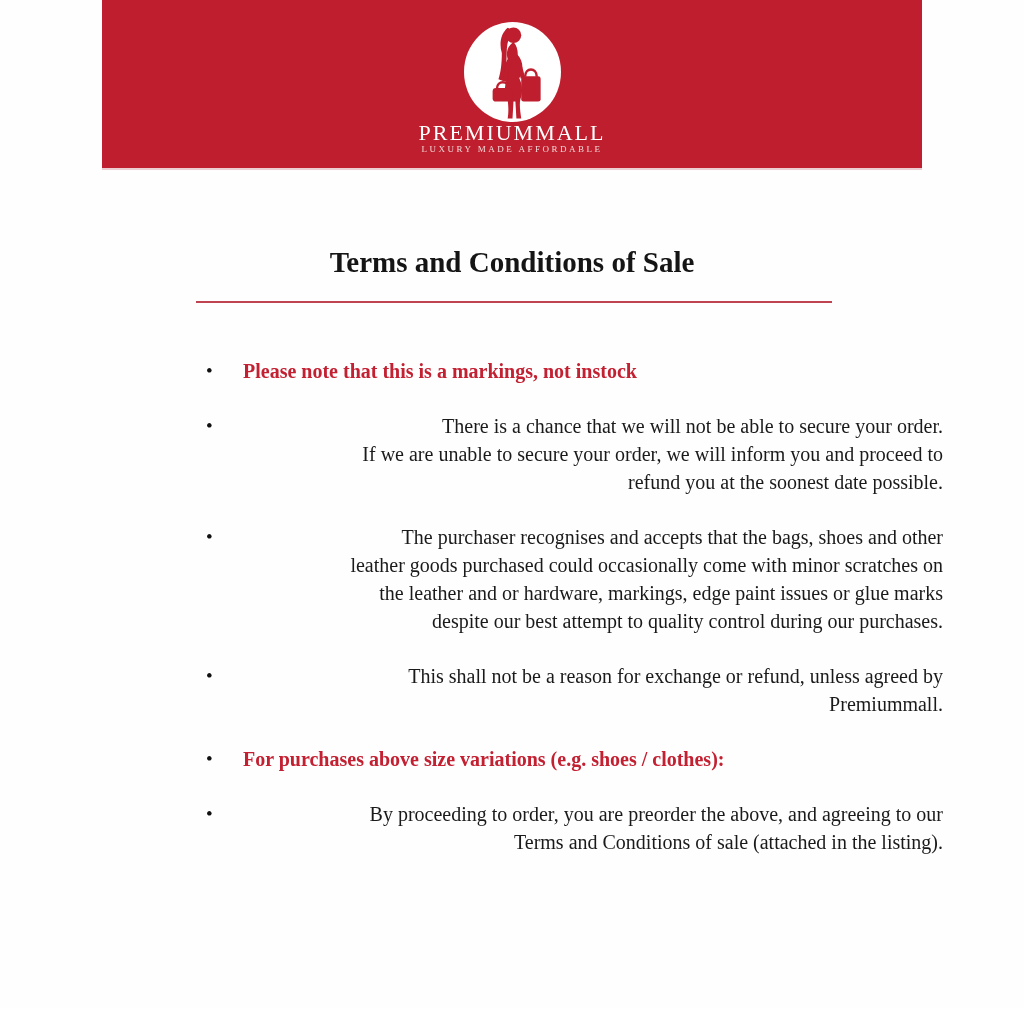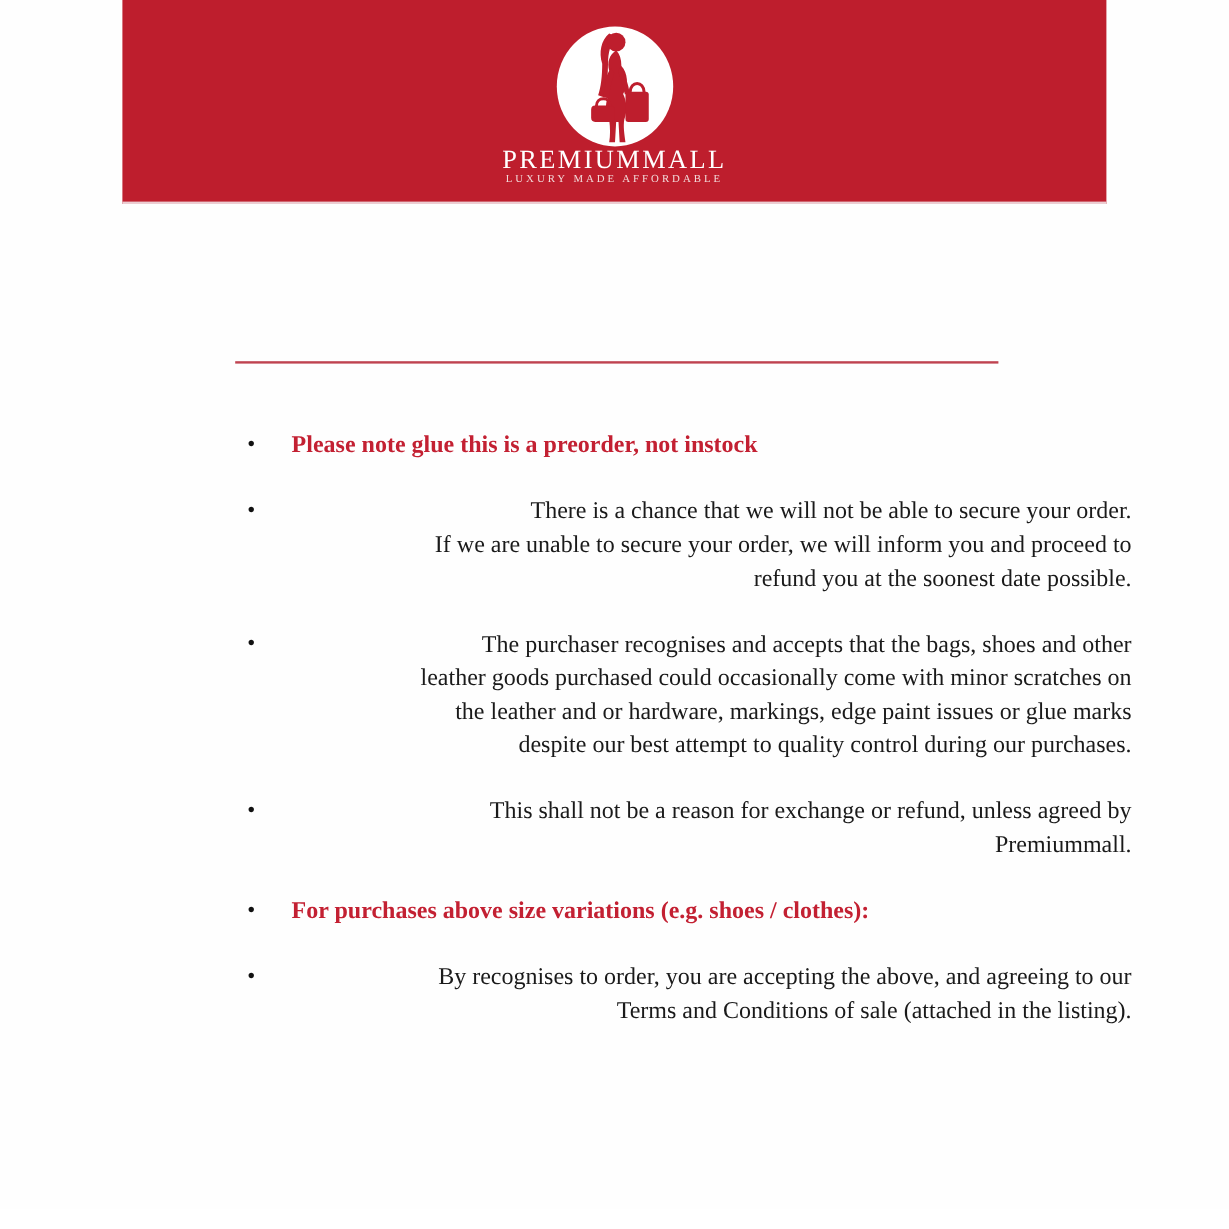--- a/index.html
+++ b/index.html
@@ -123,26 +123,27 @@
         <g fill="none" stroke="var(--banner-red)" stroke-width="2.6">
           <path d="M34 68.5 C34 60 46 60 46 68.5"></path>
           <path d="M63 56.5 C63 46.5 75 46.5 75 56.5"></path>
         </g>
       </svg>
     </div>
     <div class="wordmark">PREMIUMMALL</div>
     <div class="tagline">LUXURY MADE AFFORDABLE</div>
   </header>
 
+  <h1 class="doc-title">Terms and Conditions of Sale</h1>
   <div class="divider"></div>
 
   <ul class="terms-list">
     <li class="term">
       <span class="marker">•</span>
-      <span class="lead">Please note glue this is a preorder, not instock</span>
+      <span class="lead">Please note that this is a markings, not instock</span>
 
     </li>
     <li class="term">
       <span class="marker">•</span>
 
       <span class="body">There is a chance that we will not be able to secure your order.
 If we are unable to secure your order, we will inform you and proceed to
 refund you at the soonest date possible.</span>
     </li>
     <li class="term">
@@ -159,18 +160,18 @@
       <span class="body">This shall not be a reason for exchange or refund, unless agreed by
 Premiummall.</span>
     </li>
     <li class="term">
       <span class="marker">•</span>
       <span class="lead">For purchases above size variations (e.g. shoes / clothes):</span>
     </li>
     <li class="term">
       <span class="marker">•</span>
 
-      <span class="body">By recognises to order, you are accepting the above, and agreeing to our
+      <span class="body">By proceeding to order, you are preorder the above, and agreeing to our
 Terms and Conditions of sale (attached in the listing).</span>
     </li>
   </ul>
 
 </div>
 
 </body></html>

